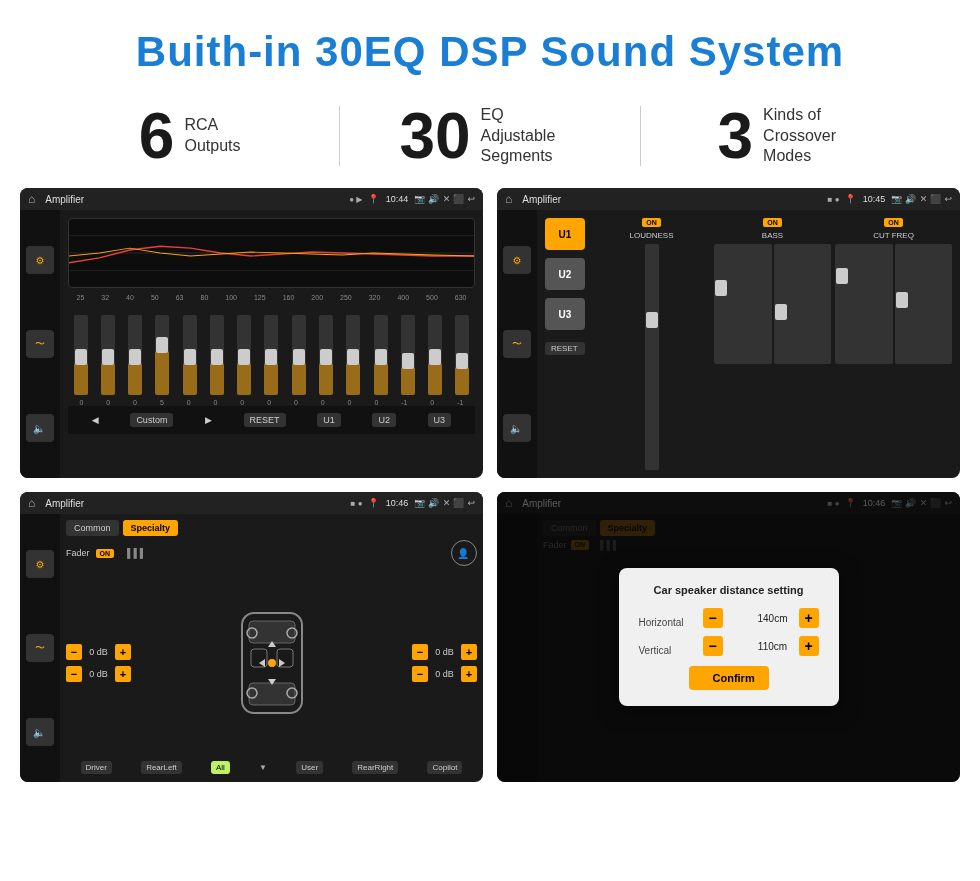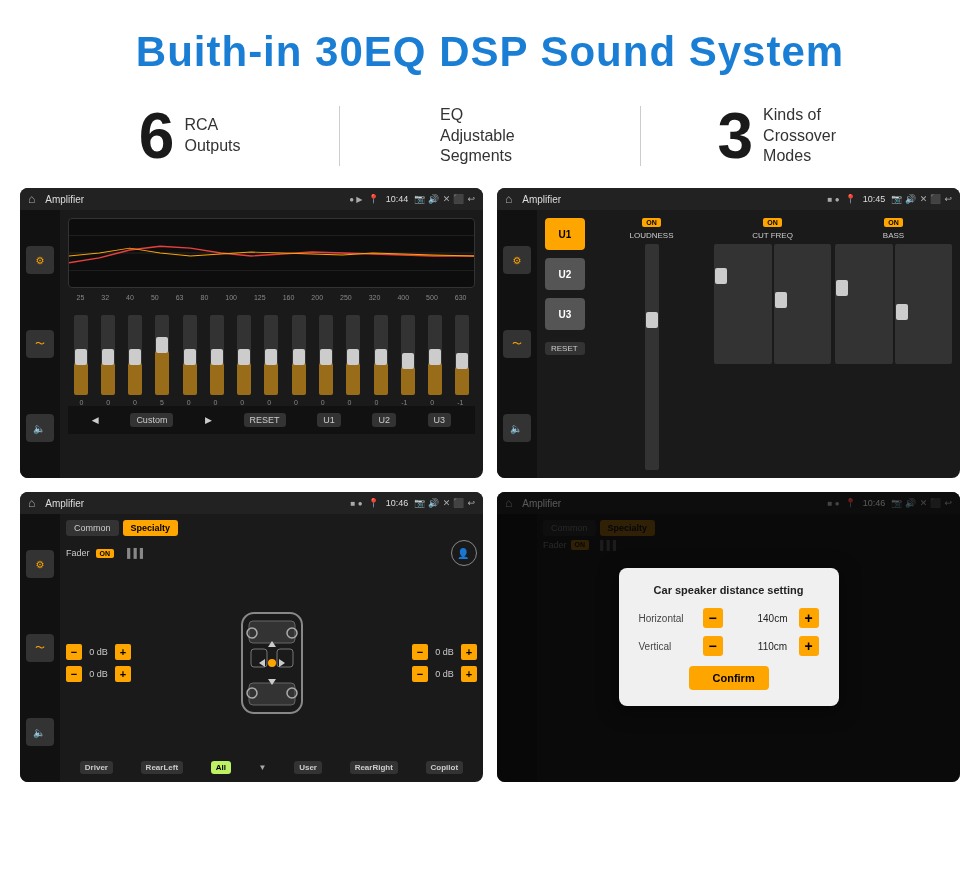--- a/index.html
+++ b/index.html
@@ -469,21 +469,20 @@
       align-items: center;
       padding: 2px 0;
     }
 
     .sp-label {
       color: #ccc;
       font-size: 8px;
       background: #333;
       padding: 2px 5px;
       border-radius: 3px;
-      font-weight: bold;
     }
 
     .sp-label.active {
       background: #bef264;
       color: #000;
     }
 
     
     .dialog-screen {
       background: #1a1a1a;
@@ -511,21 +510,21 @@
     .dialog-title {
       font-size: 11px;
       font-weight: bold;
       color: #222;
       margin-bottom: 12px;
       text-align: center;
     }
 
     .dialog-row {
       display: flex;
-      align-items: center;
+      align-items: flex-end;
       justify-content: space-between;
       margin-bottom: 8px;
     }
 
     .dialog-field-label {
       font-size: 10px;
       color: #444;
       width: 60px;
     }
 
@@ -596,20 +595,21 @@
 <div class="stats-bar">
   <div class="stat-item">
     <span class="stat-number">6</span>
     <span class="stat-text">
       <span>RCA</span><br>
       <span>Outputs</span>
     </span>
   </div>
   <div class="stat-divider"></div>
   <div class="stat-item">
+    <span class="stat-number">30</span>
     <span class="stat-text">
       <span>EQ Adjustable</span><br>
       <span>Segments</span>
     </span>
   </div>
   <div class="stat-divider"></div>
   <div class="stat-item">
     <span class="stat-number">3</span>
     <span class="stat-text">
       <span>Kinds of</span><br>
@@ -795,40 +795,40 @@
             <div class="on-badge">ON</div>
             <div class="channel-label">LOUDNESS</div>
             <div class="channel-slider-v" style="height:120px;">
               <div class="channel-thumb" style="top:30%;"></div>
             </div>
           </div>
 
 
           <div class="amp-channel">
             <div class="on-badge">ON</div>
+            <div class="channel-label">BASS</div>
+            <div style="display:flex;gap:2px;height:120px;width:100%;">
+              <div class="channel-slider-v" style="flex:1;">
+                <div class="channel-thumb" style="top:30%;"></div>
+              </div>
+              <div class="channel-slider-v" style="flex:1;">
+                <div class="channel-thumb" style="top:50%;"></div>
+              </div>
+            </div>
+          </div>
+
+          <div class="amp-channel">
+            <div class="on-badge">ON</div>
             <div class="channel-label">CUT FREQ</div>
             <div style="display:flex;gap:2px;height:120px;width:100%;">
               <div class="channel-slider-v" style="flex:1;">
                 <div class="channel-thumb" style="top:20%;"></div>
               </div>
               <div class="channel-slider-v" style="flex:1;">
                 <div class="channel-thumb" style="top:40%;"></div>
-              </div>
-            </div>
-          </div>
-
-          <div class="amp-channel">
-            <div class="on-badge">ON</div>
-            <div class="channel-label">BASS</div>
-            <div style="display:flex;gap:2px;height:120px;width:100%;">
-              <div class="channel-slider-v" style="flex:1;">
-                <div class="channel-thumb" style="top:30%;"></div>
-              </div>
-              <div class="channel-slider-v" style="flex:1;">
-                <div class="channel-thumb" style="top:50%;"></div>
               </div>
             </div>
           </div>
 
         </div>
       </div>
     </div>
   </div>
 
   <div class="screen-card speaker-screen">

